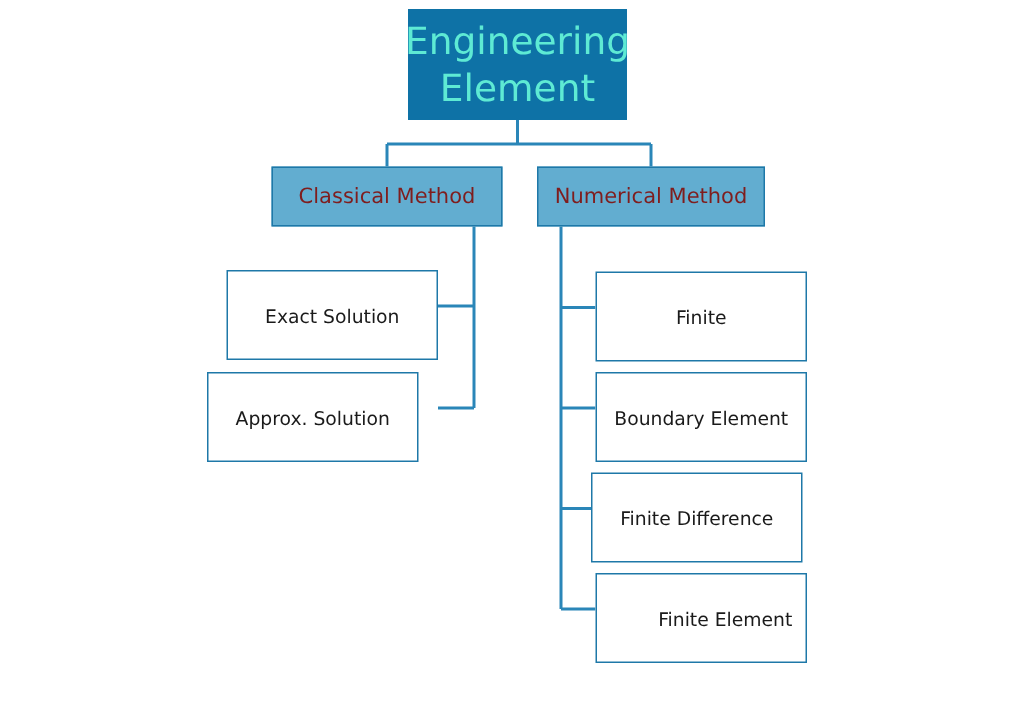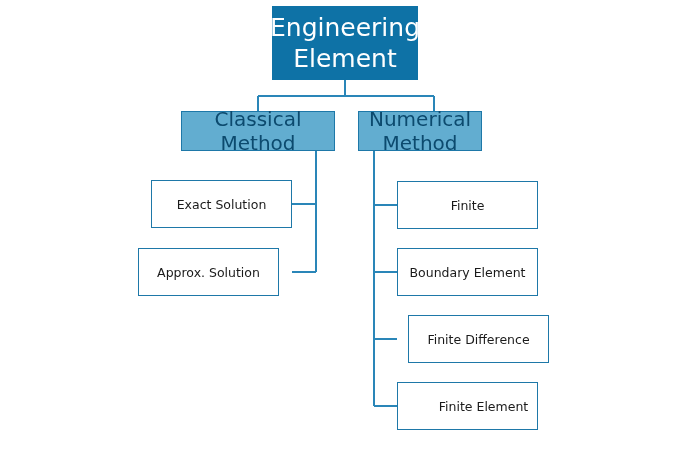--- a/index.html
+++ b/index.html
@@ -1,20 +1,20 @@
 <!DOCTYPE html>
 <html><head>
 <meta charset="utf-8">
 <style>
   html, body { margin: 0; padding: 0; background: #ffffff; }
   body { width: 690px; height: 467px; position: relative; overflow: hidden; font-family: "DejaVu Sans", sans-serif; }
   .node { position: absolute; box-sizing: border-box; display: flex; align-items: center; justify-content: center; text-align: center; }
-  .root { left: 272px; top: 6px; width: 146px; height: 74px; background: #0e72a6; color: #ffffff; font-size: 25px; line-height: 31px; }
-  .mid { top: 111px; height: 40px; background: #62add0; border: 1.5px solid #1e78a8; color: #0c4a6e; font-size: 20px; }
-  .leaf { background: #ffffff; border: 1.5px solid #1e78a8; color: #1a1a1a; font-size: 12.5px; height: 48px; }
+  .root { left: 272px; top: 6px; width: 146px; height: 74px; background: #0e72a6; color: #5eead4; font-size: 25px; line-height: 31px; }
+  .mid { top: 111px; height: 40px; background: #62add0; border: 1.5px solid #1e78a8; color: #7f1d1d; font-size: 14px; }
+  .leaf { background: #ffffff; border: 1.5px solid #1e78a8; color: #1a1a1a; font-size: 12.5px; height: 60px; }
   svg.lines { position: absolute; left: 0; top: 0; }
 </style>
 </head>
 <body>
 
 <svg class="lines" width="690" height="467">
   <g stroke="#2a86b8" stroke-width="2" fill="none">
     <line x1="345" y1="80" x2="345" y2="96"></line>
     <line x1="258" y1="96" x2="434" y2="96"></line>
     <line x1="258" y1="96" x2="258" y2="111"></line>
@@ -33,35 +33,35 @@
 <div class="node root">
   <div>
     <div>Engineering</div>
     <div>Element</div>
   </div>
 </div>
 
 <div class="node mid" style="left:181px; width:154px;">
   <span>Classical Method</span>
 </div>
-<div class="node mid" style="left:358px; width:124px;">
+<div class="node mid" style="left:358px; width:152px;">
   <span>Numerical Method</span>
 </div>
 
 <div class="node leaf" style="left:151px; top:180px; width:141px;">
   <span>Exact Solution</span>
 </div>
 <div class="node leaf" style="left:138px; top:248px; width:141px;">
   <span>Approx. Solution</span>
 </div>
 
 <div class="node leaf" style="left:397px; top:181px; width:141px;">
   <span>Finite</span>
 </div>
 <div class="node leaf" style="left:397px; top:248px; width:141px;">
   <span>Boundary Element</span>
 </div>
-<div class="node leaf" style="left:408px; top:315px; width:141px;">
+<div class="node leaf" style="left:394px; top:315px; width:141px;">
   <span>Finite Difference</span>
 </div>
 <div class="node leaf" style="left:397px; top:382px; width:141px;padding-left:32px;">
   <span>Finite Element</span>
 </div>
 
 </body></html>

